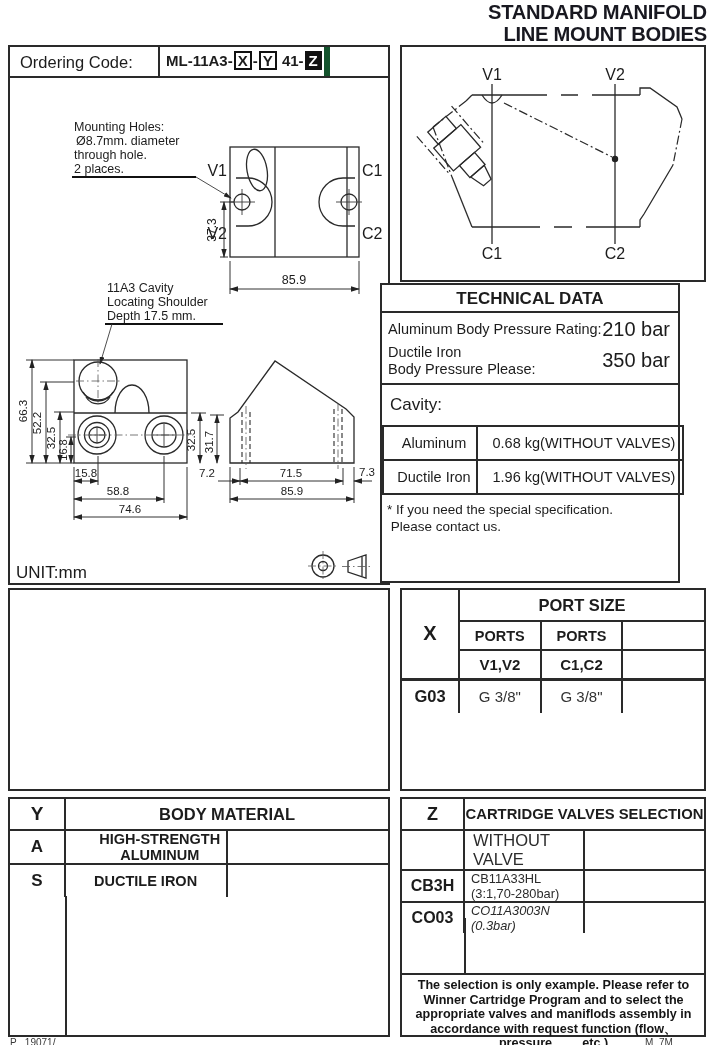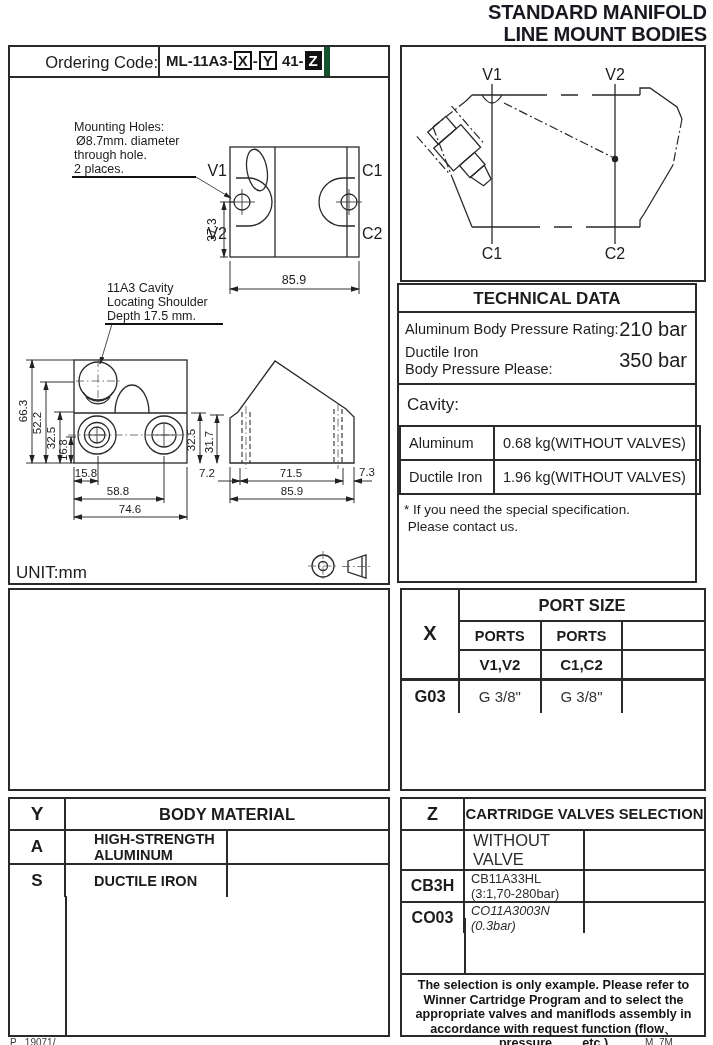--- a/index.html
+++ b/index.html
@@ -13,39 +13,39 @@
 
   
   .doc-title {
     position:absolute; top:1px; right:6px; text-align:right;
     font-size:21px; font-weight:bold; line-height:1.04; letter-spacing:-0.3px;
     transform:scaleX(0.96); transform-origin:right top; color:#181820;
   }
 
   
   .ordering-header { display:flex; align-items:stretch; height:31px; border-bottom:2px solid #2a2a2a; }
-  .ordering-label { font-size:16.5px; padding:6px 0 0 10px; width:148px;text-align:right; }
+  .ordering-label { font-size:16.5px; padding:6px 0 0 10px; width:148px; }
   .ordering-code-wrap {
     border-left:2px solid #2a2a2a; border-right:6px solid #14532d;
     padding:4px 8px 0 6px; font-weight:bold; font-size:15px; white-space:nowrap; width:172px;
   }
   .code-boxed { display:inline-block; border:2px solid #111; padding:0 2px; line-height:15px; margin:0 1px; }
   .code-boxed.inverted { background:#111; color:#fff; border-color:#111; }
 
   
   .td-title { height:28px; border-bottom:2px solid #2a2a2a; text-align:center; font-weight:bold; font-size:17px; padding-top:4px; }
   .td-rows { padding:5px 6px 6px 6px; border-bottom:2px solid #2a2a2a; }
   .td-row { display:flex; justify-content:space-between; align-items:center; }
   .td-row-label { font-size:14.5px; line-height:1.15; }
   .td-row-value { font-size:20px; white-space:nowrap; padding-right:2px; }
   .td-cavity { font-size:17px; margin:10px 0 10px 8px; }
   .td-cavity-val { font-size:18px; margin:16px 0 0 36px; }
   .td-catalog-note { font-size:13px; margin:12px 0 4px 6px; }
   .weights-table { border-collapse:collapse; width:302px; margin:0 auto; border:2px solid #2a2a2a; }
-  .weights-table td { border:2px solid #2a2a2a; height:34px; font-size:14.5px; padding-left:8px; }
+  .weights-table td { border:2px solid #2a2a2a; height:34px; font-size:14.5px; padding-left:8px;text-align:center; }
   .weights-table td.mat { width:94px; }
   .td-special { font-size:13.5px; line-height:1.2; margin:7px 0 0 5px; }
 
   
   table.sel { border-collapse:collapse; width:100%; border-style:hidden; table-layout:fixed; }
   table.sel td { border:2px solid #2a2a2a; text-align:center; overflow:hidden; }
 
   .portsize td { font-size:15px; }
   .bodymat td, .cart td { height:31px; }
 
@@ -251,21 +251,21 @@
         <rect x="53" y="66" width="24" height="16" class="obj"></rect>
         <rect x="47" y="82" width="36" height="30" class="obj"></rect>
         <rect x="55" y="112" width="20" height="16" class="obj"></rect>
         <path d="M 56,128 L 74,128 L 70,143 L 60,143 Z" class="obj"></path>
         <line x1="42" y1="62" x2="42" y2="112" class="dashdot"></line>
         <line x1="88" y1="62" x2="88" y2="112" class="dashdot"></line>
       </g>
     </svg>
   </div>
 
-  <div class="box" style="left:397px; top:283px; width:300px; height:300px;">
+  <div class="box" style="left:380px; top:283px; width:300px; height:300px;">
     <div class="td-title">TECHNICAL DATA</div>
     <div class="td-rows">
       <div class="td-row">
         <span class="td-row-label">Aluminum Body Pressure Rating:</span>
         <span class="td-row-value">210 bar</span>
       </div>
       <div class="td-row" style="margin-top:3px;">
         <span class="td-row-label">
           <span>Ductile Iron</span><br>
           <span>Body Pressure Please:</span>
@@ -323,21 +323,21 @@
 
   <div class="box" style="left:8px; top:797px; width:382px; height:240px;">
     <table class="sel bodymat">
       <tbody>
         <tr>
           <td style="width:55px; font-size:19px;" class="bold">Y</td>
           <td colspan="2" style="font-size:16.5px;" class="bold">BODY MATERIAL</td>
         </tr>
         <tr style="height:33px;">
           <td style="font-size:17px;" class="bold">A</td>
-          <td style="width:237px; text-align:left; padding-left:28px; font-size:14.5px;margin-left:11px;" class="bold">HIGH-STRENGTH ALUMINUM</td>
+          <td style="width:237px; text-align:center; padding-left:28px; font-size:14.5px;margin-left:11px;" class="bold">HIGH-STRENGTH ALUMINUM</td>
           <td style="width:86px;"></td>
         </tr>
         <tr style="height:33px;">
           <td style="font-size:17px;" class="bold">S</td>
           <td style="text-align:left; padding-left:28px; font-size:14.5px;" class="bold">DUCTILE IRON</td>
           <td></td>
         </tr>
       </tbody>
     </table>
     <div class="vline" style="left:55px; top:97px; height:139px;"></div>

